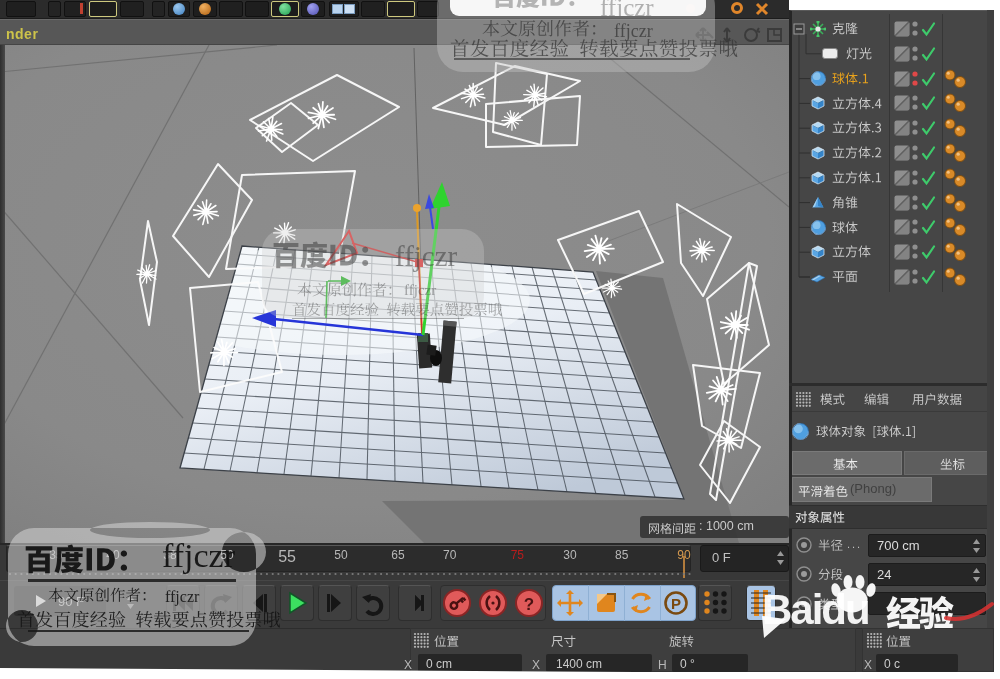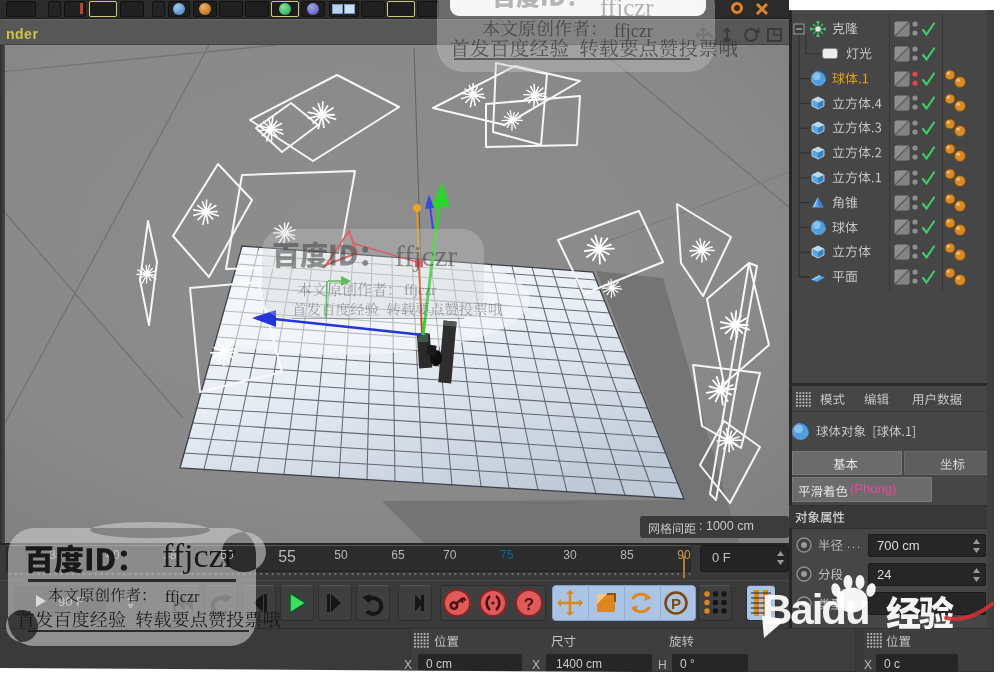--- a/index.html
+++ b/index.html
@@ -531,21 +531,21 @@
 <svg style="position:absolute;left:833px;top:457.1px;overflow:visible" width="25" height="16" viewBox="0 -11.9 25 16">
     <path d="M8.6 -10.5V-9.3H4.0V-10.5H3.1V-9.3H1.2V-8.5H3.1V-4.5H0.6V-3.7H3.3C2.6 -2.8 1.5 -2.0 0.5 -1.6C0.7 -1.4 0.9 -1.1 1.1 -0.9C2.3 -1.5 3.6 -2.5 4.3 -3.7H8.3C9.0 -2.6 10.3 -1.5 11.5 -1.0C11.6 -1.2 11.9 -1.6 12.1 -1.8C11.0 -2.1 10.0 -2.9 9.3 -3.7H11.9V-4.5H9.5V-8.5H11.4V-9.3H9.5V-10.5ZM4.0 -8.5H8.6V-7.7H4.0ZM5.8 -3.3V-2.2H3.2V-1.5H5.8V-0.1H1.6V0.7H11.0V-0.1H6.7V-1.5H9.3V-2.2H6.7V-3.3ZM4.0 -7.0H8.6V-6.1H4.0ZM4.0 -5.4H8.6V-4.5H4.0Z M18.2 -10.5V-7.9H13.3V-6.9H17.1C16.2 -4.8 14.6 -2.8 13.0 -1.8C13.2 -1.6 13.5 -1.2 13.7 -1.0C15.5 -2.2 17.1 -4.5 18.1 -6.9H18.2V-2.3H15.3V-1.3H18.2V1.0H19.2V-1.3H22.1V-2.3H19.2V-6.9H19.4C20.4 -4.5 22.0 -2.2 23.8 -1.0C24.0 -1.3 24.3 -1.6 24.6 -1.8C22.8 -2.8 21.2 -4.8 20.4 -6.9H24.2V-7.9H19.2V-10.5Z" fill="#ececec"></path>
   </svg>
 <svg style="position:absolute;left:940px;top:457.1px;overflow:visible" width="25" height="16" viewBox="0 -11.9 25 16">
     <path d="M9.2 -9.9C8.8 -8.0 8.0 -6.3 6.7 -5.3V-10.4H5.8V-3.7H1.6V-2.8H5.8V-0.4H0.7V0.5H11.9V-0.4H6.7V-2.8H11.0V-3.7H6.7V-5.2C6.9 -5.0 7.2 -4.7 7.4 -4.6C8.0 -5.1 8.6 -5.9 9.1 -6.8C9.9 -5.9 10.7 -5.0 11.2 -4.3L11.9 -5.0C11.3 -5.7 10.3 -6.7 9.4 -7.6C9.7 -8.2 9.9 -9.0 10.1 -9.7ZM3.1 -9.9C2.6 -7.8 1.8 -6.0 0.5 -4.9C0.7 -4.8 1.1 -4.5 1.2 -4.3C1.9 -5.0 2.6 -5.8 3.0 -6.9C3.7 -6.2 4.4 -5.4 4.8 -4.9L5.4 -5.6C5.0 -6.1 4.1 -7.0 3.4 -7.7C3.6 -8.3 3.8 -9.0 4.0 -9.8Z M18.3 -9.6V-8.7H23.8V-9.6ZM22.2 -4.1C22.8 -2.8 23.4 -1.2 23.6 -0.2L24.5 -0.5C24.2 -1.5 23.6 -3.1 23.0 -4.3ZM18.6 -4.3C18.3 -3.0 17.8 -1.6 17.1 -0.7C17.3 -0.6 17.6 -0.4 17.8 -0.2C18.5 -1.2 19.1 -2.6 19.5 -4.1ZM17.8 -6.6V-5.7H20.4V-0.2C20.4 -0.1 20.4 -0.0 20.2 0.0C20.1 0.0 19.5 0.0 18.8 -0.0C18.9 0.3 19.1 0.7 19.1 1.0C20.0 1.0 20.6 0.9 20.9 0.8C21.3 0.6 21.4 0.3 21.4 -0.2V-5.7H24.5V-6.6ZM15.0 -10.5V-7.9H13.1V-7.0H14.8C14.4 -5.4 13.6 -3.6 12.8 -2.7C13.0 -2.5 13.2 -2.1 13.3 -1.8C13.9 -2.6 14.6 -3.9 15.0 -5.3V1.0H16.0V-5.6C16.4 -4.9 16.9 -4.2 17.1 -3.8L17.6 -4.5C17.4 -4.9 16.3 -6.2 16.0 -6.6V-7.0H17.6V-7.9H16.0V-10.5Z" fill="#dcdcdc"></path>
   </svg>
 <div class="abs" style="left:792px;top:477px;width:140px;height:25px;background:#6b6b6b;border:1px solid #7a7a7a"></div>
 <svg style="position:absolute;left:798px;top:484.1px;overflow:visible" width="50" height="16" viewBox="0 -11.9 50 16">
     <path d="M2.2 -7.9C2.7 -7.0 3.2 -5.7 3.3 -5.0L4.2 -5.3C4.0 -6.0 3.5 -7.2 3.0 -8.1ZM9.4 -8.2C9.1 -7.3 8.6 -6.0 8.1 -5.2L8.9 -5.0C9.4 -5.7 10.0 -6.9 10.4 -7.9ZM0.7 -4.4V-3.4H5.7V1.0H6.7V-3.4H11.9V-4.4H6.7V-8.7H11.2V-9.7H1.3V-8.7H5.7V-4.4Z M13.7 -9.7C14.4 -9.2 15.4 -8.5 15.9 -8.1L16.5 -8.8C16.0 -9.2 15.0 -9.9 14.2 -10.3ZM13.0 -6.2C13.7 -5.8 14.7 -5.2 15.2 -4.9L15.7 -5.6C15.2 -6.0 14.3 -6.5 13.6 -6.9ZM13.4 0.2 14.3 0.8C14.9 -0.4 15.6 -1.9 16.2 -3.2L15.4 -3.7C14.8 -2.4 14.0 -0.7 13.4 0.2ZM18.2 -2.7H22.2V-1.8H18.2ZM18.2 -3.4V-4.3H22.2V-3.4ZM17.4 -5.0V1.0H18.2V-1.1H22.2V0.1C22.2 0.2 22.2 0.3 22.0 0.3C21.9 0.3 21.3 0.3 20.6 0.2C20.7 0.5 20.9 0.8 20.9 1.0C21.8 1.0 22.4 1.0 22.7 0.9C23.0 0.8 23.1 0.5 23.1 0.1V-5.0ZM17.5 -10.0V-6.7H16.2V-4.5H17.0V-5.9H23.5V-4.5H24.4V-6.7H23.1V-10.0ZM18.3 -6.7V-7.8H20.0V-6.7ZM22.2 -6.7H20.8V-8.4H18.3V-9.3H22.2Z M29.3 -2.3H34.5V-1.5H29.3ZM29.3 -2.9V-3.6H34.5V-2.9ZM29.3 -0.9H34.5V-0.2H29.3ZM25.8 -5.9V-5.1H28.7C27.8 -3.7 26.7 -2.6 25.4 -1.8C25.6 -1.6 25.9 -1.2 26.1 -1.1C26.9 -1.6 27.7 -2.3 28.4 -3.1V1.0H29.3V0.5H34.5V1.0H35.5V-4.3H29.3L29.8 -5.1H36.7V-5.9H30.2C30.4 -6.1 30.5 -6.4 30.7 -6.7H35.5V-7.4H31.0L31.3 -8.3H36.1V-9.1H33.7C34.0 -9.4 34.3 -9.8 34.5 -10.2L33.5 -10.5C33.3 -10.1 33.0 -9.5 32.6 -9.1H29.4L29.9 -9.2C29.7 -9.6 29.3 -10.2 28.9 -10.6L28.1 -10.2C28.4 -9.9 28.7 -9.4 28.9 -9.1H26.4V-8.3H30.3C30.2 -8.0 30.1 -7.7 30.0 -7.4H27.0V-6.7H29.7C29.5 -6.4 29.4 -6.1 29.2 -5.9Z M43.4 -6.2V-4.0H40.5V-6.2ZM44.3 -6.2H47.3V-4.0H44.3ZM45.0 -8.6C44.6 -8.0 44.1 -7.5 43.7 -7.0H40.4C40.9 -7.5 41.3 -8.0 41.7 -8.6ZM41.9 -10.5C41.0 -8.8 39.5 -7.3 38.0 -6.4C38.2 -6.2 38.4 -5.7 38.5 -5.5C38.9 -5.8 39.3 -6.1 39.6 -6.4V-1.0C39.6 0.5 40.2 0.8 42.2 0.8C42.7 0.8 46.6 0.8 47.1 0.8C48.9 0.8 49.3 0.2 49.5 -1.7C49.3 -1.8 48.9 -1.9 48.6 -2.1C48.5 -0.4 48.3 -0.1 47.0 -0.1C46.2 -0.1 42.8 -0.1 42.2 -0.1C40.8 -0.1 40.5 -0.2 40.5 -1.0V-3.1H47.3V-2.5H48.3V-7.0H44.8C45.4 -7.6 46.0 -8.4 46.4 -9.0L45.8 -9.5L45.6 -9.4H42.3C42.5 -9.7 42.6 -10.0 42.8 -10.2Z" fill="#ececec"></path>
   </svg>
-<div class="abs" style="left:850px;top:481px;color:#ec4899;font-size:13px">(Phong)</div>
+<div class="abs" style="left:850px;top:481px;color:#404040;font-size:13px">(Phong)</div>
 <div class="abs" style="left:789px;top:505px;width:205px;height:24px;background:#383838;border-top:1px solid #2e2e2e;border-bottom:1px solid #2e2e2e"></div>
 <svg style="position:absolute;left:795px;top:510.1px;overflow:visible" width="50" height="16" viewBox="0 -11.9 50 16">
     <path d="M6.2 -4.9C6.7 -4.0 7.3 -2.8 7.5 -2.1L8.5 -2.6C8.3 -3.4 7.7 -4.5 7.1 -5.3ZM1.0 -5.6C1.7 -4.9 2.5 -4.2 3.2 -3.4C2.5 -1.8 1.6 -0.7 0.5 0.1C0.8 0.3 1.1 0.7 1.3 1.0C2.4 0.2 3.4 -0.9 4.1 -2.4C4.6 -1.7 5.1 -1.1 5.4 -0.5L6.3 -1.4C5.9 -2.1 5.3 -2.8 4.7 -3.6C5.2 -5.1 5.6 -6.8 5.8 -8.8L5.1 -9.0L4.9 -9.0H0.9V-7.8H4.5C4.4 -6.7 4.1 -5.6 3.7 -4.6C3.1 -5.2 2.4 -5.8 1.8 -6.4ZM9.4 -10.6V-7.6H6.1V-6.5H9.4V-0.5C9.4 -0.3 9.3 -0.2 9.1 -0.2C8.9 -0.2 8.2 -0.2 7.5 -0.2C7.6 0.1 7.8 0.7 7.9 1.0C8.9 1.0 9.6 1.0 10.0 0.8C10.5 0.6 10.6 0.2 10.6 -0.5V-6.5H12.0V-7.6H10.6V-10.6Z M16.6 -10.6C16.0 -9.6 14.7 -8.4 13.1 -7.5C13.3 -7.3 13.7 -6.9 13.9 -6.7L14.5 -7.0V-5.1H16.2C15.3 -4.6 14.3 -4.2 13.2 -4.0C13.4 -3.8 13.7 -3.3 13.8 -3.1C15.0 -3.5 16.1 -3.9 17.1 -4.5C17.4 -4.3 17.6 -4.2 17.8 -4.0C16.8 -3.2 15.0 -2.6 13.6 -2.3C13.8 -2.1 14.1 -1.7 14.2 -1.5C15.6 -1.9 17.3 -2.6 18.4 -3.4C18.6 -3.2 18.7 -3.0 18.9 -2.8C17.6 -1.8 15.3 -0.9 13.4 -0.5C13.7 -0.2 14.0 0.2 14.1 0.4C15.8 -0.1 17.8 -1.0 19.2 -2.0C19.5 -1.2 19.3 -0.6 18.9 -0.3C18.6 -0.1 18.4 -0.1 18.0 -0.1C17.7 -0.1 17.3 -0.1 16.8 -0.1C17.0 0.2 17.1 0.6 17.1 0.9C17.5 1.0 17.9 1.0 18.2 1.0C18.8 1.0 19.2 0.9 19.6 0.6C20.5 0.0 20.8 -1.2 20.2 -2.5L20.8 -2.8C21.4 -1.6 22.3 -0.2 23.7 0.5C23.9 0.2 24.2 -0.3 24.5 -0.5C23.2 -1.1 22.2 -2.2 21.7 -3.2C22.3 -3.6 22.9 -3.9 23.4 -4.2L22.5 -4.9C21.8 -4.4 20.7 -3.8 19.8 -3.3C19.4 -3.9 18.8 -4.5 17.9 -5.1L23.2 -5.1V-8.0H20.0C20.3 -8.4 20.6 -8.8 20.9 -9.3L20.1 -9.8L19.9 -9.7H17.4L17.9 -10.4ZM16.6 -8.8H19.2C19.1 -8.6 18.8 -8.2 18.6 -8.0H15.7C16.0 -8.3 16.3 -8.6 16.6 -8.8ZM15.6 -7.1H18.6C18.3 -6.7 17.9 -6.3 17.5 -5.9H15.6ZM19.7 -7.1H22.0V-5.9H18.9C19.2 -6.3 19.5 -6.7 19.7 -7.1Z M27.9 -9.1H35.0V-8.2H27.9ZM26.7 -10.0V-6.4C26.7 -4.4 26.6 -1.6 25.4 0.4C25.6 0.5 26.2 0.8 26.4 1.0C27.7 -1.1 27.9 -4.2 27.9 -6.4V-7.2H36.2V-10.0ZM29.8 -4.6H31.7V-3.9H29.8ZM32.7 -4.6H34.7V-3.9H32.7ZM35.0 -7.1C33.5 -6.8 30.7 -6.6 28.5 -6.6C28.6 -6.4 28.7 -6.0 28.7 -5.8C29.6 -5.8 30.7 -5.9 31.7 -5.9V-5.3H28.7V-3.2H31.7V-2.6H28.2V1.1H29.3V-1.8H31.7V-0.9L29.7 -0.8L29.8 0.1L34.0 -0.2L34.2 0.2L34.1 0.2C34.2 0.5 34.3 0.8 34.4 1.0C35.1 1.0 35.6 1.0 35.9 0.9C36.3 0.8 36.4 0.6 36.4 0.1V-2.6H32.7V-3.2H35.8V-5.3H32.7V-6.0C33.8 -6.1 34.9 -6.2 35.7 -6.4ZM33.4 -1.4 33.6 -1.0 32.7 -0.9V-1.8H35.3V0.1C35.3 0.2 35.2 0.2 35.1 0.2L34.6 0.2L35.0 0.1C34.8 -0.3 34.4 -1.1 34.0 -1.6Z M38.4 -8.2C38.3 -7.1 38.1 -5.8 37.8 -4.9L38.7 -4.6C39.0 -5.5 39.2 -7.0 39.3 -8.0ZM41.7 -0.5V0.6H49.4V-0.5H46.4V-3.4H48.8V-4.5H46.4V-6.8H49.1V-8.0H46.4V-10.5H45.2V-8.0H43.9C44.0 -8.6 44.2 -9.2 44.3 -9.8L43.1 -10.0C42.9 -8.8 42.7 -7.6 42.3 -6.6C42.1 -7.2 41.8 -7.9 41.5 -8.5L40.7 -8.2V-10.6H39.5V1.0H40.7V-8.0C41.0 -7.4 41.3 -6.6 41.5 -6.0L42.1 -6.4C42.0 -6.1 41.9 -5.8 41.7 -5.5C42.0 -5.4 42.5 -5.1 42.8 -5.0C43.0 -5.5 43.3 -6.1 43.6 -6.8H45.2V-4.5H42.6V-3.4H45.2V-0.5Z" fill="#d8d8d8"></path>
   </svg>
 <svg class="abs" style="left:796px;top:537px" width="16" height="16">
     <circle cx="8" cy="8" r="7" fill="#3e3e3e" stroke="#8f8f8f" stroke-width="1.4"></circle>
     <circle cx="8" cy="8" r="3" fill="#9a9a9a"></circle>
   </svg>
 <svg style="position:absolute;left:818px;top:538.1px;overflow:visible" width="25" height="16" viewBox="0 -11.9 25 16">
     <path d="M1.8 -9.8C2.4 -9.0 3.0 -7.8 3.3 -7.0L4.2 -7.4C3.9 -8.2 3.3 -9.3 2.7 -10.2ZM9.7 -10.2C9.4 -9.3 8.7 -8.1 8.2 -7.3L9.0 -7.0C9.6 -7.8 10.2 -8.9 10.7 -9.9ZM5.7 -10.5V-6.5H1.5V-5.5H5.7V-3.5H0.7V-2.6H5.7V1.0H6.7V-2.6H11.9V-3.5H6.7V-5.5H11.1V-6.5H6.7V-10.5Z M15.7 -10.5C15.2 -9.6 14.1 -8.6 13.1 -7.9C13.3 -7.7 13.5 -7.4 13.6 -7.1C14.7 -7.9 15.9 -9.0 16.6 -10.1ZM17.3 -9.8V-9.0H22.1C20.8 -7.3 18.5 -6.0 16.4 -5.3C16.6 -5.1 16.8 -4.7 17.0 -4.5C18.2 -4.9 19.4 -5.6 20.6 -6.4C21.8 -5.8 23.2 -5.1 23.9 -4.6L24.5 -5.4C23.8 -5.8 22.5 -6.4 21.3 -6.9C22.3 -7.7 23.1 -8.5 23.6 -9.5L22.9 -9.9L22.7 -9.8ZM17.3 -4.2V-3.3H20.1V-0.2H16.5V0.7H24.5V-0.2H21.0V-3.3H23.7V-4.2ZM15.9 -7.7C15.2 -6.4 14.1 -5.1 12.9 -4.3C13.1 -4.1 13.4 -3.6 13.4 -3.4C13.9 -3.8 14.3 -4.2 14.8 -4.7V1.0H15.7V-5.8C16.1 -6.3 16.5 -6.9 16.8 -7.4Z" fill="#c0c0c0"></path>
@@ -582,23 +582,23 @@
 <div class="abs" style="left:0;top:543px;width:789px;height:37px;background:#383838;border-top:2px solid #272727"></div>
 <div class="abs" style="left:6px;top:545px;width:685px;height:27px;background:#2c2c2c;border-radius:3px;border:1px solid #242424;border-top:1.5px solid #585858"></div>
 <div class="abs" style="left:44px;top:548px;width:24px;text-align:center;color:#b8b8b8;font-size:12px">35</div>
 <div class="abs" style="left:101px;top:548px;width:24px;text-align:center;color:#b8b8b8;font-size:12px">40</div>
 <div class="abs" style="left:158px;top:548px;width:24px;text-align:center;color:#b8b8b8;font-size:12px">38</div>
 <div class="abs" style="left:215px;top:548px;width:24px;text-align:center;color:#b8b8b8;font-size:12px">50</div>
 <div class="abs" style="left:272px;top:548px;width:24px;text-align:right;color:#b8b8b8;font-size:16px">55</div>
 <div class="abs" style="left:329px;top:548px;width:24px;text-align:center;color:#b8b8b8;font-size:12px">50</div>
 <div class="abs" style="left:386px;top:548px;width:24px;text-align:center;color:#b8b8b8;font-size:12px">65</div>
 <div class="abs" style="left:443px;top:548px;width:24px;color:#b8b8b8;font-size:12px">70</div>
-<div class="abs" style="left:500px;top:548px;width:24px;text-align:left;color:#0369a1;font-size:12px">75</div>
+<div class="abs" style="left:500px;top:548px;width:24px;text-align:right;color:#b91c1c;font-size:12px">75</div>
 <div class="abs" style="left:558px;top:548px;width:24px;text-align:center;color:#b8b8b8;font-size:12px">30</div>
-<div class="abs" style="left:615px;top:548px;width:24px;text-align:center;color:#b8b8b8;font-size:12px">85</div>
+<div class="abs" style="left:615px;top:548px;width:24px;color:#b8b8b8;font-size:12px">85</div>
 <div class="abs" style="left:672px;top:548px;width:24px;text-align:center;color:#d59a50;font-size:12px">90</div>
 <div class="abs" style="left:683px;top:556px;width:2px;height:22px;background:rgba(201,138,64,0.85)"></div>
 <svg class="abs" style="left:0px;top:571px" width="700" height="8">
     <circle cx="10.0" cy="3" r="1.1" fill="#7a7a7a"></circle>
     <circle cx="15.7" cy="3" r="1.1" fill="#7a7a7a"></circle>
     <circle cx="21.4" cy="3" r="1.1" fill="#7a7a7a"></circle>
     <circle cx="27.1" cy="3" r="1.1" fill="#7a7a7a"></circle>
     <circle cx="32.8" cy="3" r="1.1" fill="#7a7a7a"></circle>
     <circle cx="38.5" cy="3" r="1.1" fill="#7a7a7a"></circle>
     <circle cx="44.3" cy="3" r="1.1" fill="#7a7a7a"></circle>

